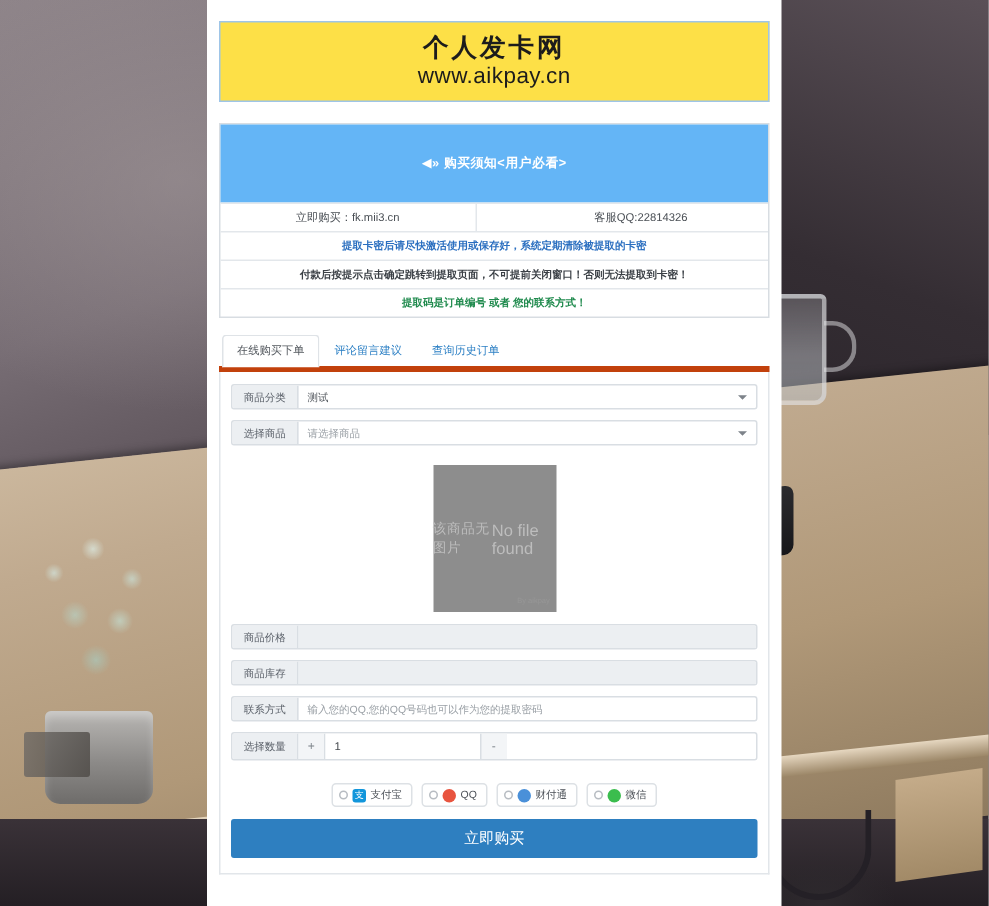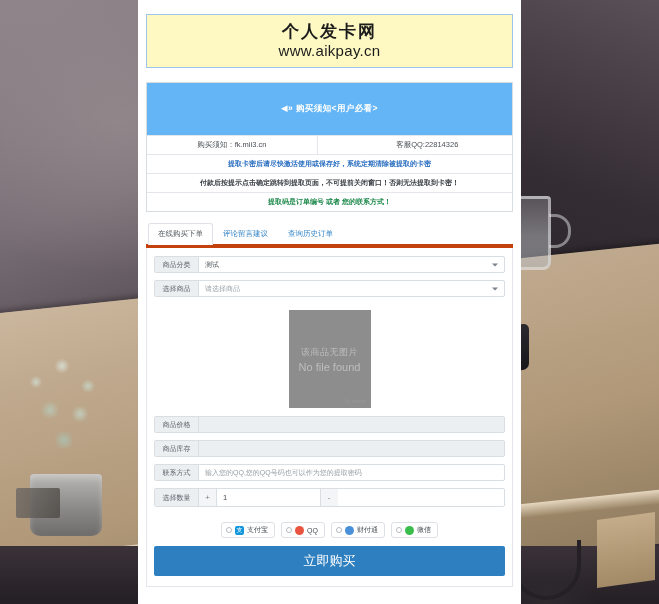--- a/index.html
+++ b/index.html
@@ -101,21 +101,21 @@
   .page {
     position: absolute;
     left: 138px; top: 0; width: 383px; height: 604px;
     background: #ffffff;
     overflow: hidden;
   }
 
   
   .site-header {
     margin: 14px 8px 0 8px;
-    background: #fef9c3;
+    background: #fde047;
     border: 1px solid #9ec5e8;
     height: 54px;
     display: flex; flex-direction: column;
     align-items: center; justify-content: center;
   }
   .logo-cn {
     font-family: "Liberation Serif", "DejaVu Serif", serif;
     font-size: 17px; font-weight: bold; color: #1c1c1c;
     letter-spacing: 2px; line-height: 1.05;
   }
@@ -234,21 +234,21 @@
 
   
   .img-wrap {
     display: flex; justify-content: center;
     padding: 6px 0 8px 0;
   }
   .img-box {
     width: 82px; height: 98px;
     background: #8d8d8d;
     position: relative;
-    display: flex; flex-direction: column;
+    display: flex; flex-direction: row;
     align-items: center; justify-content: center;
     color: #bdbdbd;
   }
   .img-cn { font-size: 9px; letter-spacing: .5px; }
   .img-en { font-size: 11px; margin-top: 2px; font-weight: 400; }
   .img-watermark {
     position: absolute; right: 4px; bottom: 4px;
     font-size: 5px; color: #9a9a9a; opacity: .75;
   }
 
@@ -301,21 +301,21 @@
   .ico-qq { background: #e8543f; border-radius: 50%; }
   .ico-tenpay { background: #4a90d9; border-radius: 50%; }
   .ico-wechat { background: #3bbd4e; border-radius: 50%; }
 
   
   .buy-btn {
     margin-top: 6px;
     background: #2e7fc0;
     color: #fff;
     text-align: center;
-    font-size: 13px;
+    font-size: 10px;
     padding: 6px 0;
     border-radius: 2px;
     cursor: pointer;
   }
 
   
   .more-panel {
     margin-top: 12px;
     border: 1px solid #d9dee3;
     background: #fff;
@@ -372,21 +372,21 @@
   <div class="gap-strip"></div>
 
   <div class="content">
 
     <div class="notice">
       <div class="notice-head">
         <span>◀»</span>
         <span>购买须知&lt;用户必看&gt;</span>
       </div>
       <div class="notice-row">
-        <div class="notice-cell">购买须知：fk.mii3.cn</div>
+        <div class="notice-cell">立即购买：fk.mii3.cn</div>
         <div class="notice-cell">客服QQ:22814326</div>
       </div>
       <div class="notice-line nl-blue">提取卡密后请尽快激活使用或保存好，系统定期清除被提取的卡密</div>
       <div class="notice-line nl-dark">付款后按提示点击确定跳转到提取页面，不可提前关闭窗口！否则无法提取到卡密！</div>
       <div class="notice-line nl-green">提取码是订单编号 或者 您的联系方式！</div>
     </div>
 
     <div class="tabs">
       <div class="tab active">在线购买下单</div>
       <div class="tab">评论留言建议</div>

